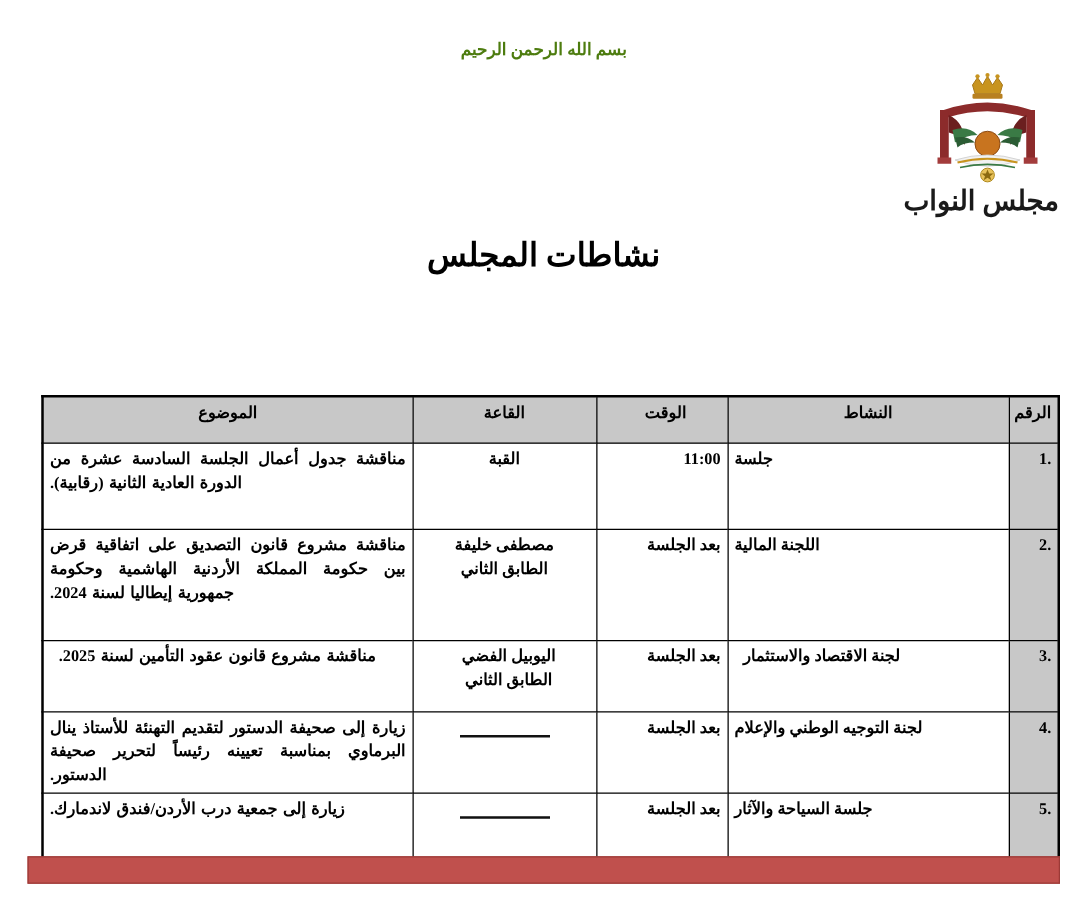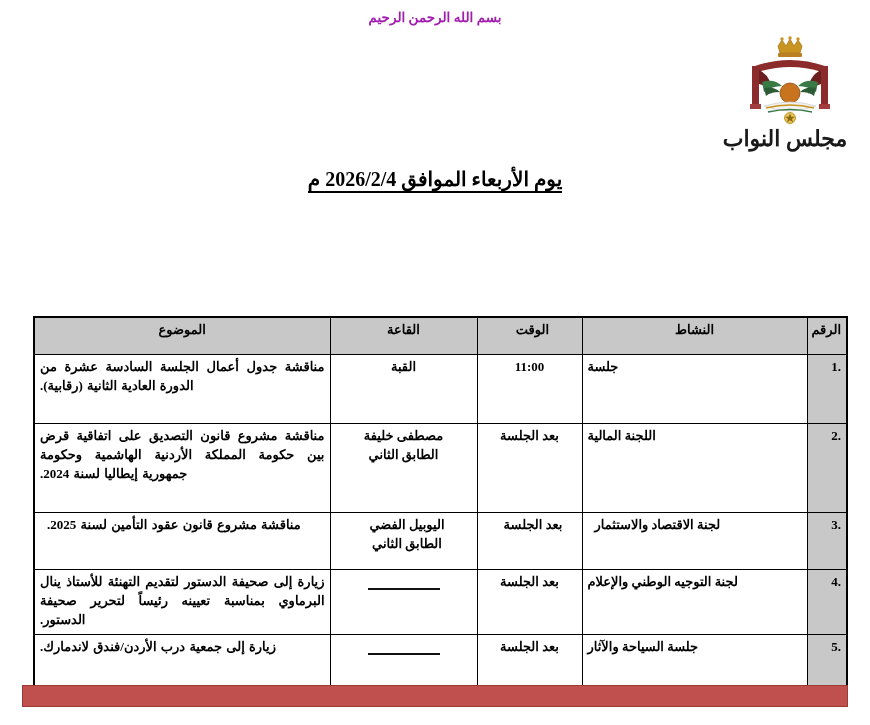--- a/index.html
+++ b/index.html
@@ -23,23 +23,23 @@
     box-sizing: border-box;
     background: #ffffff;
   }
 
   
   .basmala {
     text-align: center;
     font-size: 13.5px;
     font-weight: 600;
     letter-spacing: 0.3px;
-    padding-top: 10px;
+    padding-top: 32px;
     line-height: 1.2;
-    color: #a21caf;
+    color: #4d7c0f;
   }
 
   
   .emblem-wrap {
     width: 100%;
     text-align: right;
     margin-top: 10px;
     height: 118px;
   }
   .emblem-svg { display: inline-block; }
@@ -109,21 +109,20 @@
     padding-top: 4px;
     direction: ltr;
     unicode-bidi: bidi-override;
   }
   td.act {
     text-align: left;
     vertical-align: top;
     padding-top: 4px;
   }
   td.time {
-    text-align: center;
     vertical-align: top;
     padding-top: 4px;
   }
   td.hall {
     text-align: center;
     vertical-align: top;
     padding-top: 4px;
     line-height: 1.4;
     margin-left: 48px;
   }
@@ -198,24 +197,22 @@
       <path d="M66 72 Q90 66 114 72" fill="none" stroke="#c8941f" stroke-width="1.6"></path>
       <path d="M68 76 Q90 71 112 76" fill="none" stroke="#3a7a45" stroke-width="1.4"></path>
 
       <circle cx="90" cy="82" r="5.5" fill="#e8c25a" stroke="#b08a1e" stroke-width="0.8"></circle>
       <path d="M90 77.5 L91.3 80.8 L94.8 80.8 L92 82.9 L93.1 86.2 L90 84.2 L86.9 86.2 L88 82.9 L85.2 80.8 L88.7 80.8 Z" fill="#8c6a10"></path>
 
       <text x="85" y="110" text-anchor="middle" font-family="'Liberation Serif', serif" font-size="22" font-weight="bold" fill="#1a1a1a">مجلس النواب</text>
     </svg>
   </div>
 
-
-  <div class="doc-subtitle">
-    <span class="u">يوم الأربعاء الموافق 2026/2/4 م</span>
-  </div>
+  <div class="doc-title">نشاطات المجلس</div>
+
 
   <div class="table-wrap">
     <table class="activities">
       <colgroup>
         <col class="c-num">
           <col class="c-act">
           <col class="c-time">
           <col class="c-hall">
           <col class="c-subj">
       </colgroup>

